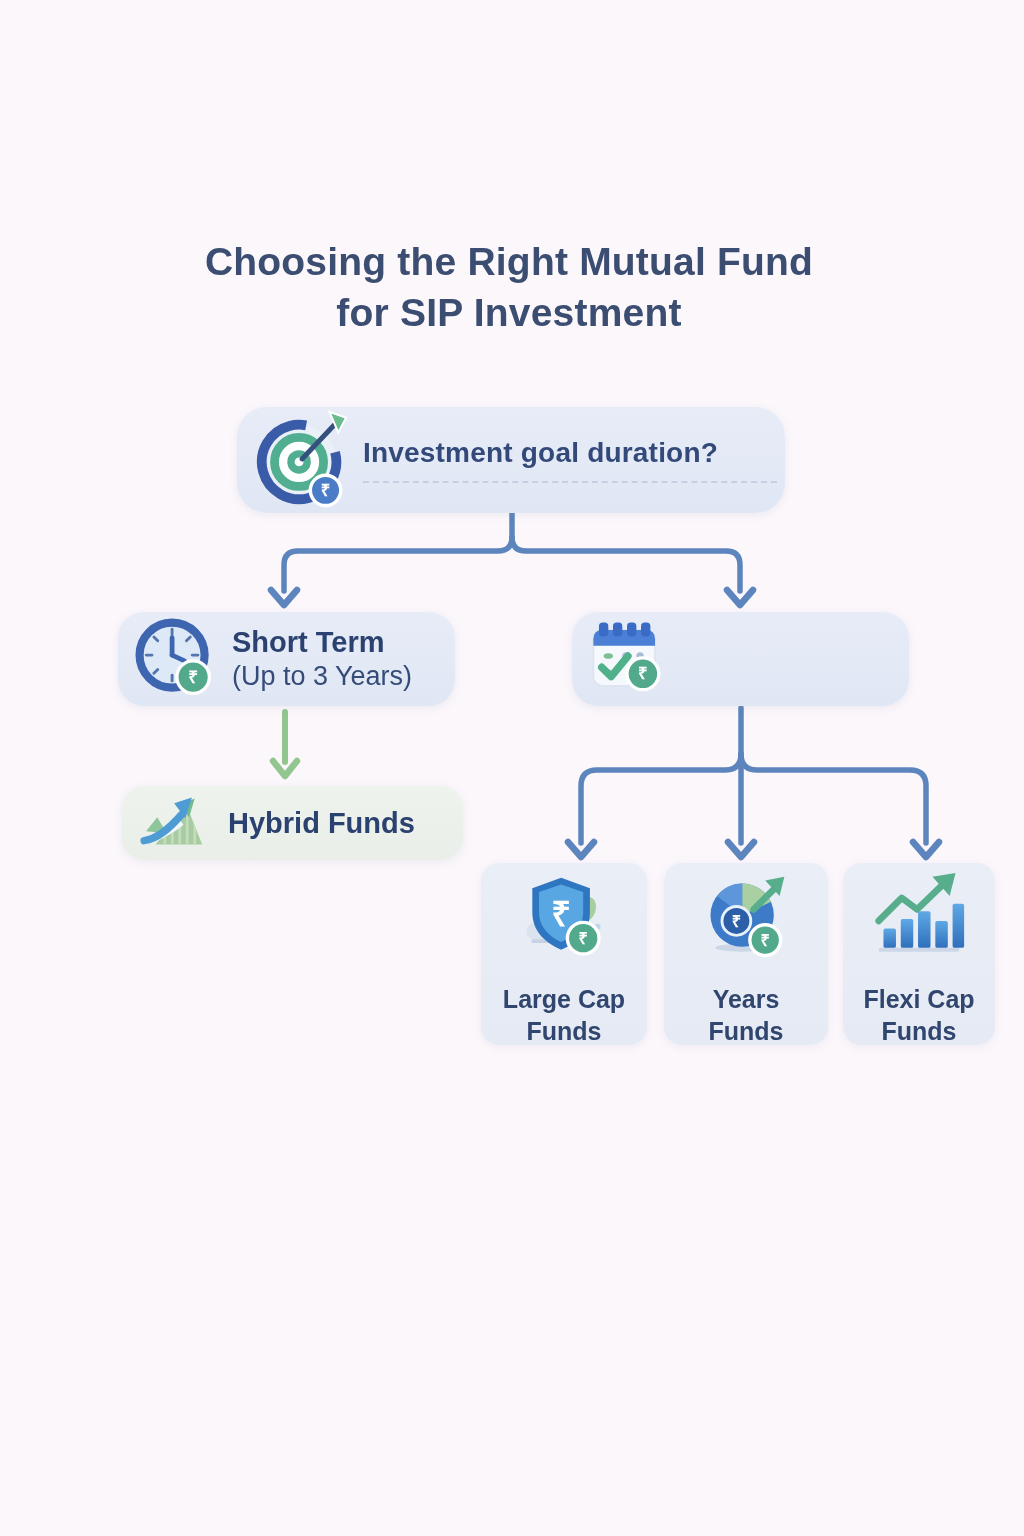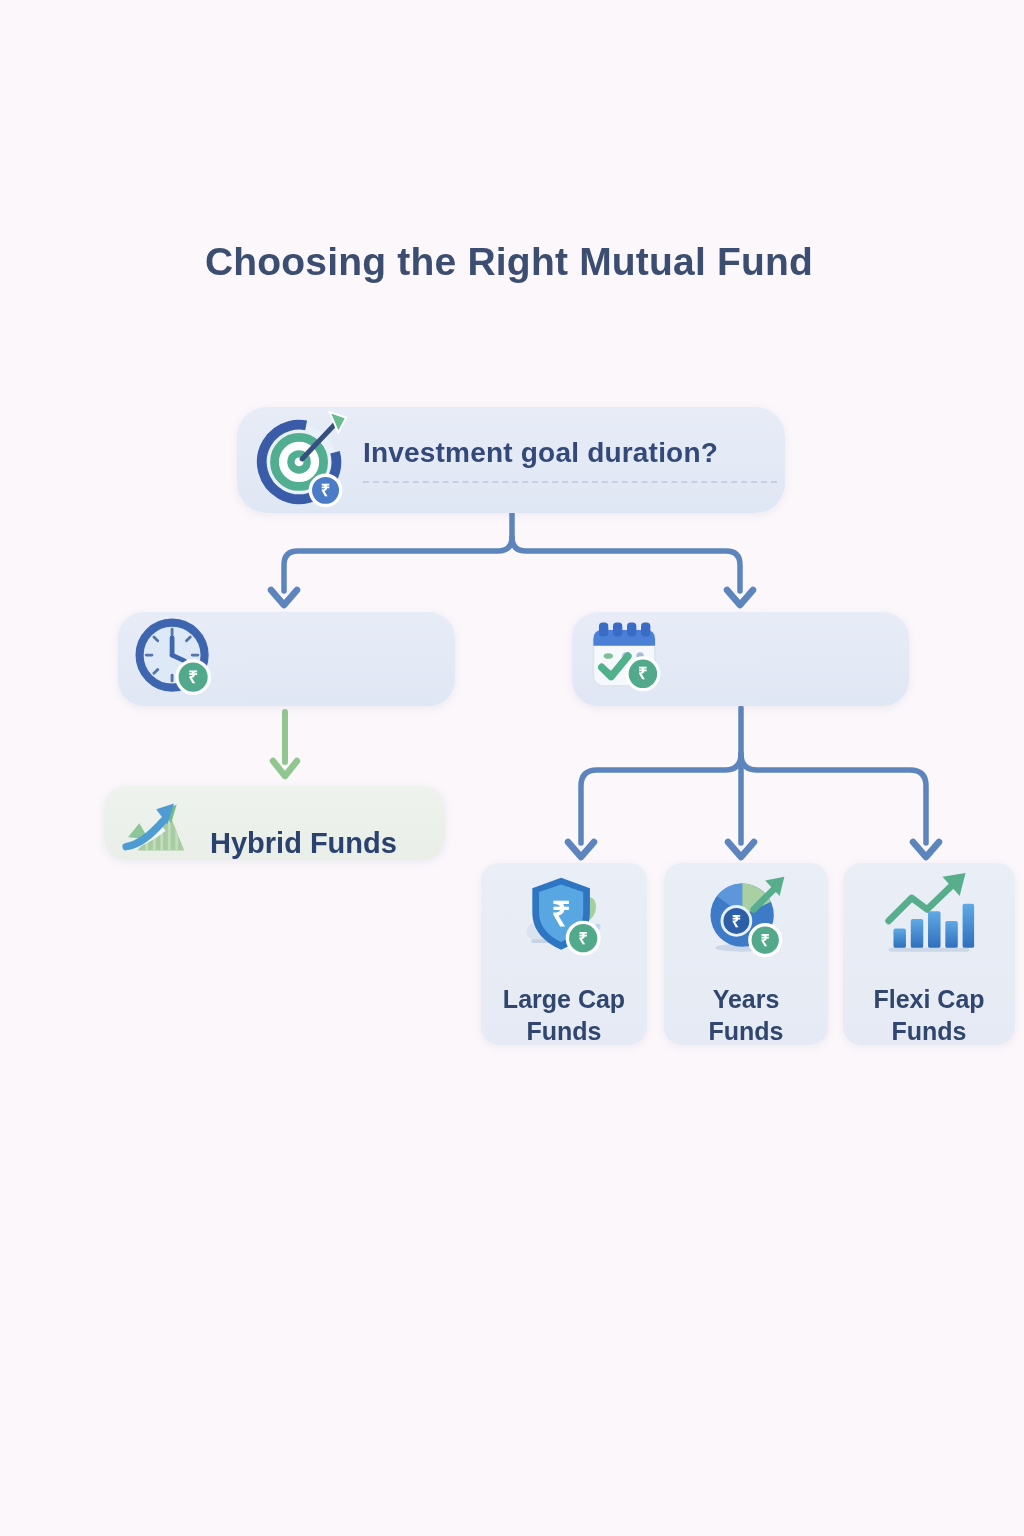--- a/index.html
+++ b/index.html
@@ -25,51 +25,51 @@
   .question{color:#33497A;font-size:28px;font-weight:700;letter-spacing:.2px;}
   .dash-rule{margin-top:12px;border-top:2px dashed #C7D0E2;height:0;}
   .term-node{width:337px;height:94px;border-radius:26px;top:612px;}
   .short-node{left:118px;}
   .long-node{left:572px;}
   .term-node .icon-wrap{margin-left:12px;flex:0 0 auto;}
   .term-txt{margin-left:14px;}
   .term-title{color:#2B4170;font-size:29px;font-weight:700;line-height:1.25;}
   .term-sub{color:#364C78;font-size:27px;font-weight:400;line-height:1.25;}
   .hybrid-node{
-    left:104px;top:786px;width:341px;height:74px;border-radius:22px;
+    left:122px;top:786px;width:341px;height:74px;border-radius:22px;
     background:linear-gradient(180deg,#EEF3ED 0%,#E9EFE8 100%);
-    align-items:flex-end;
   }
   .hybrid-node .icon-wrap{margin-left:18px;flex:0 0 auto;}
   .hybrid-label{margin-left:16px;color:#2B4170;font-size:29px;font-weight:700;}
   .card{
     position:absolute;top:863px;height:182px;border-radius:18px;
     background:linear-gradient(180deg,#EAEEF6 0%,#E5EAF4 100%);
     box-shadow:0 2px 8px rgba(120,130,165,.10);
     display:flex;flex-direction:column;align-items:center;
   }
   .card-1{left:481px;width:166px;}
   .card-2{left:664px;width:164px;}
-  .card-3{left:843px;width:172px;}
+  .card-3{left:843px;width:152px;}
   .card .icon-wrap{margin-top:8px;}
   .card-label{margin-top:12px;text-align:center;color:#31466F;font-size:25px;font-weight:600;line-height:1.28;}
   .card-label span{display:block;}
   .connectors{position:absolute;left:0;top:0;pointer-events:none;}
   .blue-line{stroke:#5D85BD;stroke-width:5.5;fill:none;stroke-linecap:round;stroke-linejoin:round;}
   .blue-head{stroke:#5D85BD;stroke-width:6.5;fill:none;stroke-linecap:round;stroke-linejoin:round;}
   .green-line{stroke:#92C68F;stroke-width:6;fill:none;stroke-linecap:round;}
   .green-head{stroke:#92C68F;stroke-width:6.5;fill:none;stroke-linecap:round;stroke-linejoin:round;}
 </style>
 </head>
 <body>
 
 <div class="canvas">
 
   <h1 class="title">
     <span>Choosing the Right Mutual Fund</span>
+    <span>for SIP Investment</span>
   </h1>
 
   <svg class="connectors" width="1024" height="1536" viewBox="0 0 1024 1536">
     <path class="blue-line" d="M512 492 L512 537 Q512 551 498 551 L298 551 Q284 551 284 565 L284 591"></path>
     <path class="blue-head" d="M271 590 L284 605 L297 590"></path>
     <path class="blue-line" d="M512 537 Q512 551 526 551 L726 551 Q740 551 740 565 L740 591"></path>
     <path class="blue-head" d="M727 590 L740 605 L753 590"></path>
     <path class="green-line" d="M285 712 L285 762"></path>
     <path class="green-head" d="M273 761 L285 776 L297 761"></path>
     <path class="blue-line" d="M741 708 L741 843"></path>
@@ -115,20 +115,24 @@
           <line x1="25" y1="63" x2="29" y2="59"></line>
         </g>
         <path d="M44 44 V26" stroke="#3E66B0" stroke-width="5" stroke-linecap="round"></path>
         <path d="M44 44 L57 50" stroke="#3E66B0" stroke-width="5" stroke-linecap="round"></path>
         <g>
           <circle cx="66" cy="67" r="17" fill="#53A98C" stroke="#FFFFFF" stroke-width="3.5"></circle>
           <text x="66" y="73" text-anchor="middle" font-size="18" font-weight="bold" fill="#FFFFFF">₹</text>
         </g>
       </svg>
     </div>
+    <div class="term-txt">
+      <div class="term-title">Short Term</div>
+      <div class="term-sub">(Up to 3 Years)</div>
+    </div>
   </div>
 
   <div class="node term-node long-node">
     <div class="icon-wrap">
       <svg width="86" height="86" viewBox="0 0 92 92">
         <rect x="10" y="17" width="66" height="60" rx="10" fill="#F5F8FC" stroke="#DEE5F0" stroke-width="2"></rect>
         <path d="M10 27 Q10 17 20 17 H66 Q76 17 76 27 V34 H10 Z" fill="#4B80D6"></path>
         <rect x="16" y="9" width="10" height="15" rx="4" fill="#3A6BC6"></rect>
         <rect x="31" y="9" width="10" height="15" rx="4" fill="#3A6BC6"></rect>
         <rect x="46" y="9" width="10" height="15" rx="4" fill="#3A6BC6"></rect>

